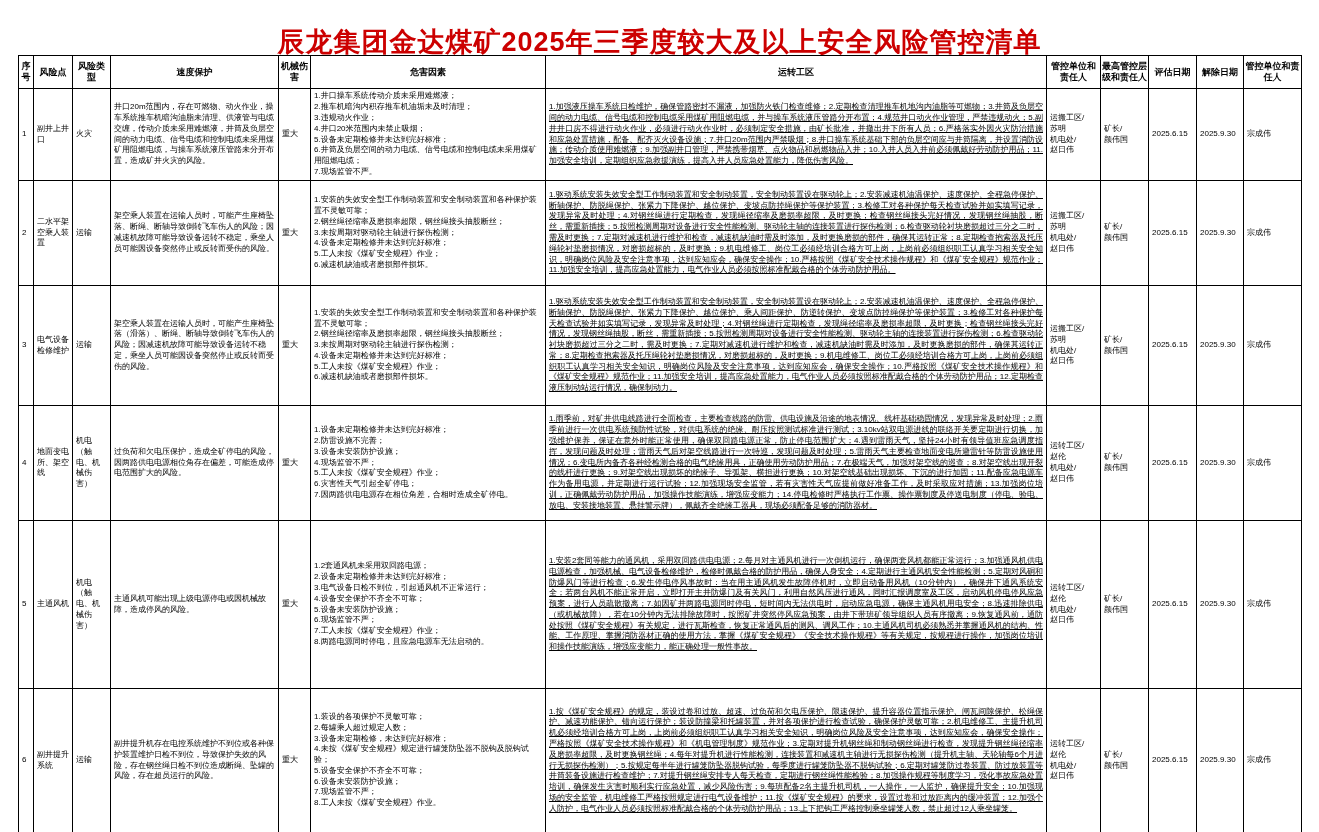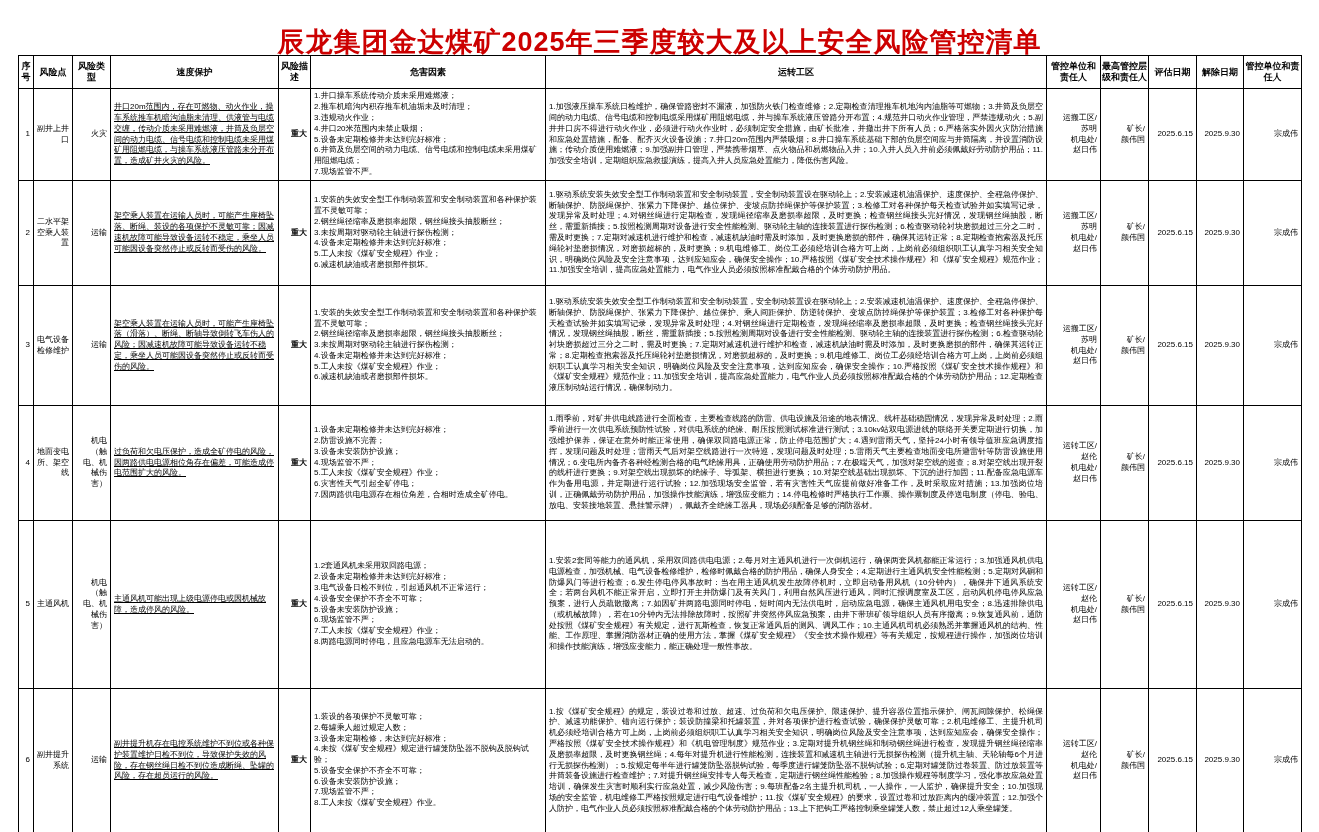--- a/index.html
+++ b/index.html
@@ -21,25 +21,25 @@
     padding:1px 3px;
     vertical-align:middle;
     font-size:8px;
     line-height:1.35;
     word-break:break-all;
     overflow:hidden;
   }
   table.risk th{
     font-weight:bold;text-align:center;font-size:9px;line-height:1.2;padding:2px 1px;
   }
-  td.c{text-align:right;}
-  td.level{font-weight:bold;}
-  td.desc{text-align:left;font-size:8px;text-decoration:underline;}
+  td.c{text-align:left;}
+  td.level{font-weight:normal;}
+  td.desc{text-align:left;font-size:8px;}
   td.small{font-size:7.5px;line-height:1.32;}
-  td.just{text-align:justify;}
+  td.just{text-align:justify;text-decoration:underline;}
   td.pre{white-space:pre-line;}
   tr.hr0{height:33px;}
   tr.r1{height:92px;}
   tr.r2{height:105px;}
   tr.r3{height:120px;}
   tr.r4{height:115px;}
   tr.r5{height:168px;}
   tr.r6{height:144px;}
 </style>
 </head>
@@ -61,21 +61,21 @@
       <col style="width:48px">
       <col style="width:47px">
       <col style="width:58px">
   </colgroup>
   <tbody>
   <tr class="hr0">
     <th>序号</th>
     <th>风险点</th>
     <th>风险类型</th>
     <th>速度保护</th>
-    <th>风险描述</th>
+    <th>机械伤害</th>
     <th>危害因素</th>
     <th>运转工区</th>
     <th>管控单位和责任人</th>
     <th>最高管控层级和责任人</th>
     <th>评估日期</th>
     <th>解除日期</th>
     <th>管控单位和责任人</th>
   </tr>
 
   <tr class="r1">
@@ -100,21 +100,21 @@
 颜伟国</td>
     <td class="c">2025.6.15</td>
     <td class="c">2025.9.30</td>
     <td class="c">宗成伟</td>
   </tr>
 
   <tr class="r2">
     <td class="c">2</td>
     <td class="c">二水平架空乘人装置</td>
     <td class="c">运输</td>
-    <td class="desc">架空乘人装置在运输人员时，可能产生座椅坠落、断绳、装设的各项保护不灵敏可靠；因减速机故障可能导致设备运转不稳定，乘坐人员可能因设备突然停止或反转而受伤的风险。</td>
+    <td class="desc">架空乘人装置在运输人员时，可能产生座椅坠落、断绳、断轴导致倒转飞车伤人的风险；因减速机故障可能导致设备运转不稳定，乘坐人员可能因设备突然停止或反转而受伤的风险。</td>
     <td class="c level">重大</td>
     <td class="small pre">1.安装的失效安全型工作制动装置和安全制动装置和各种保护装置不灵敏可靠；
 2.钢丝绳径缩率及磨损率超限，钢丝绳接头抽股断丝；
 3.未按周期对驱动轮主轴进行探伤检测；
 4.设备未定期检修并未达到完好标准；
 5.工人未按《煤矿安全规程》作业；
 6.减速机缺油或者磨损部件损坏。</td>
     <td class="small just">1.驱动系统安装失效安全型工作制动装置和安全制动装置，安全制动装置设在驱动轮上；2.安装减速机油温保护、速度保护、全程急停保护、断轴保护、防脱绳保护、张紧力下降保护、越位保护、变坡点防掉绳保护等保护装置；3.检修工对各种保护每天检查试验并如实填写记录，发现异常及时处理；4.对钢丝绳进行定期检查，发现绳径缩率及磨损率超限，及时更换；检查钢丝绳接头完好情况，发现钢丝绳抽股，断丝，需重新插接；5.按照检测周期对设备进行安全性能检测、驱动轮主轴的连接装置进行探伤检测；6.检查驱动轮衬块磨损超过三分之二时，需及时更换；7.定期对减速机进行维护和检查，减速机缺油时需及时添加，及时更换磨损的部件，确保其运转正常；8.定期检查抱索器及托压绳轮衬垫磨损情况，对磨损超标的，及时更换；9.机电维修工、岗位工必须经培训合格方可上岗，上岗前必须组织职工认真学习相关安全知识，明确岗位风险及安全注意事项，达到应知应会，确保安全操作；10.严格按照《煤矿安全技术操作规程》和《煤矿安全规程》规范作业；11.加强安全培训，提高应急处置能力，电气作业人员必须按照标准配戴合格的个体劳动防护用品。</td>
     <td class="c pre">运搬工区/
 苏明

